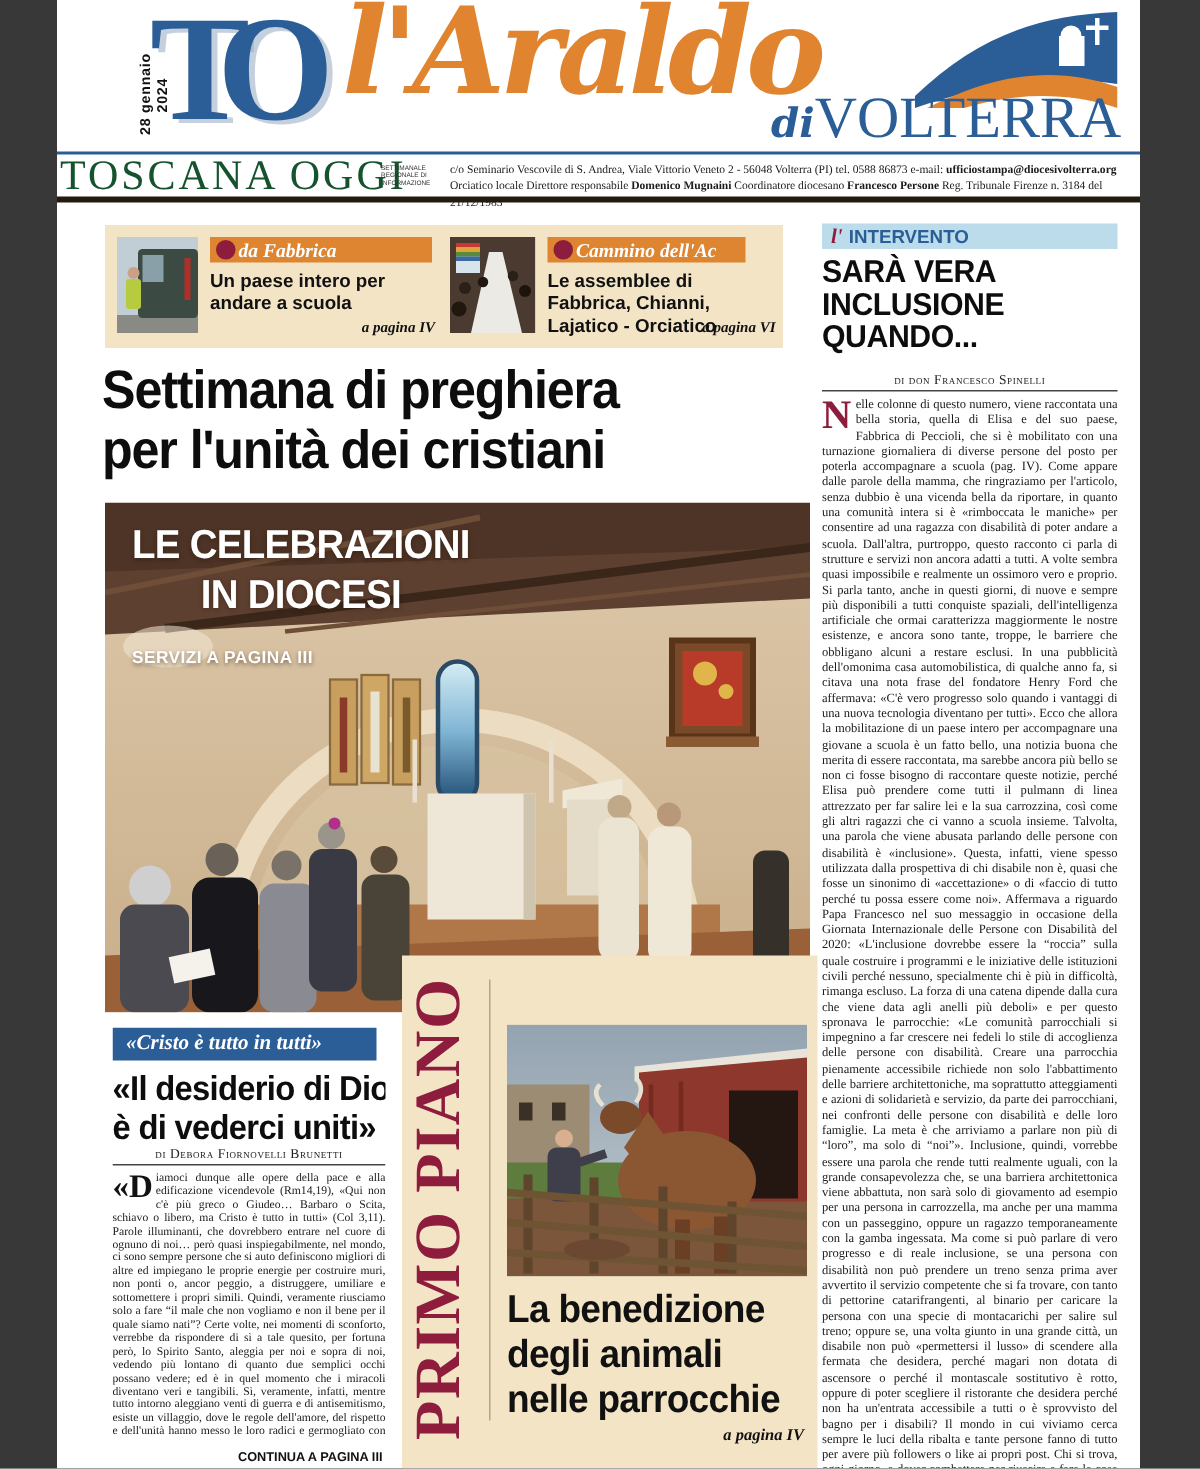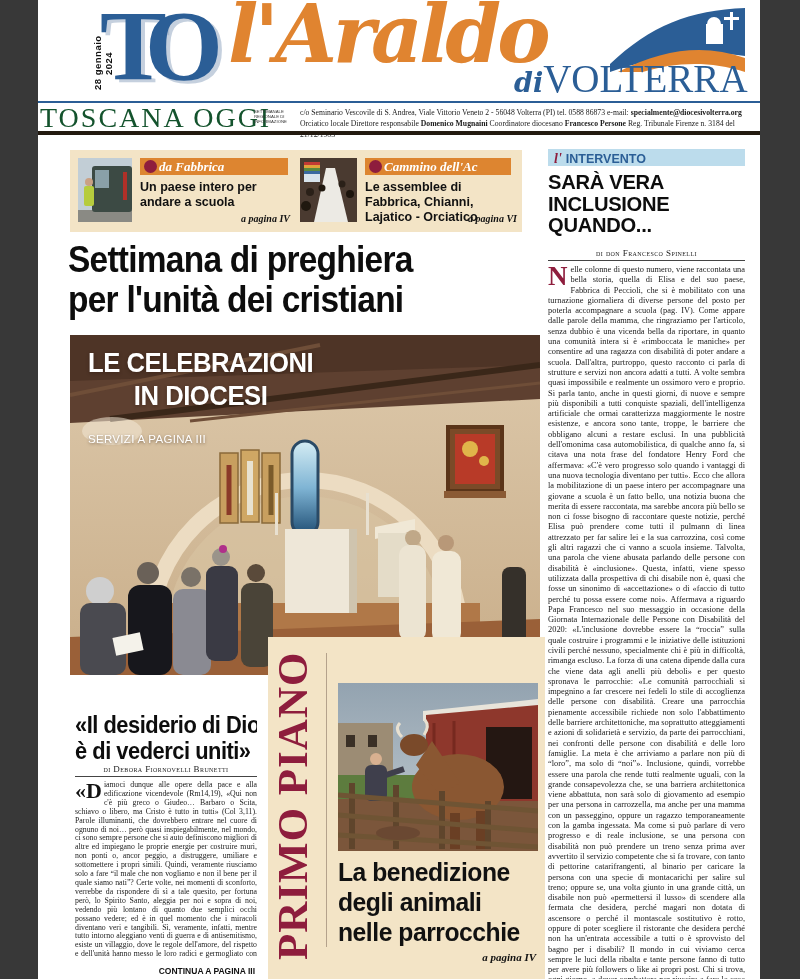--- a/index.html
+++ b/index.html
@@ -33,21 +33,21 @@
   .banner-dot{position:absolute;left:4px;top:2px;width:13px;height:13px;border-radius:50%;background:#8e1d3d;}
   .tz-title{font-family:"Liberation Sans",sans-serif;font-weight:bold;font-size:12.5px;line-height:15px;color:#111;}
   .tz-ref{font-style:italic;font-weight:bold;font-size:10px;color:#111;text-align:right;}
 
   
   .main-hl{left:30px;top:240px;width:500px;font-family:"Liberation Sans",sans-serif;font-weight:bold;
     font-size:36px;line-height:40px;color:#0d0d0d;letter-spacing:-.8px;transform:scaleX(.93);transform-origin:left top;}
   .main-photo{left:32px;top:335px;width:470px;height:340px;overflow:hidden;text-align:center;}
   .photo-title{left:18px;top:12px;color:#fff;font-family:"Liberation Sans",sans-serif;font-weight:bold;
     font-size:27px;line-height:33px;letter-spacing:-.5px;text-shadow:0 1px 4px rgba(40,20,10,.45);transform:scaleX(.95);transform-origin:left top;}
-  .photo-kicker{left:18px;top:98px;color:#fff;font-family:"Liberation Sans",sans-serif;font-weight:normal;
+  .photo-kicker{left:18px;top:98px;color:#fff;font-family:"Liberation Sans",sans-serif;font-weight:bold;
     font-size:11.5px;letter-spacing:.3px;text-shadow:0 1px 3px rgba(40,20,10,.5);}
 
   
   .pp-box{left:230px;top:637px;width:277px;height:342px;background:#f3e4c6;}
   .pp-label{left:0px;top:14px;height:310px;width:52px;writing-mode:vertical-rl;transform:rotate(180deg);
     font-family:"Liberation Serif",serif;font-weight:bold;font-size:43px;color:#8e1d3d;text-align:center;letter-spacing:1px;}
   .pp-vline{left:58px;top:16px;height:294px;width:1px;background:#b4a28c;}
   .pp-banner{left:66px;top:13px;width:205px;height:25px;font-size:16px;line-height:25px;padding-left:24px;}
   .pp-banner .banner-dot{width:16px;height:16px;top:4px;left:5px;}
   .pp-photo{left:70px;top:46px;width:200px;height:168px;overflow:hidden;}
@@ -101,21 +101,21 @@
     <rect x="114" y="15" width="15" height="3" fill="#ffffff"></rect>
   </svg>
   <div class="abs logo-divolterra">
     <span class="logo-di">di</span><span class="logo-city">VOLTERRA</span>
   </div>
 
   <div class="abs blue-line"></div>
   <div class="abs pub-name">TOSCANA OGGI</div>
   <div class="abs pub-tag">SETTIMANALE REGIONALE DI INFORMAZIONE</div>
   <div class="abs pub-addr">
-    <div><span>c/o Seminario Vescovile di S. Andrea, Viale Vittorio Veneto 2 - 56048 Volterra (PI) tel. 0588 86873 e-mail: </span><b>specialmente@diocesivolterra.org</b></div>
+    <div><span>c/o Seminario Vescovile di S. Andrea, Viale Vittorio Veneto 2 - 56048 Volterra (PI) tel. 0588 86873 e-mail: </span><b>ufficiostampa@diocesivolterra.org</b></div>
     <div><span>Orciatico locale Direttore responsabile </span><b>Domenico Mugnaini</b><span> Coordinatore diocesano </span><b>Francesco Persone</b><span> Reg. Tribunale Firenze n. 3184 del 21/12/1983</span></div>
   </div>
   <div class="abs dark-rule"></div>
 
   <div class="abs teaser-box">
 
     <div class="abs tz-photo" style="left:8px;">
       <svg width="54" height="64" viewBox="0 0 54 64">
         <rect width="54" height="64" fill="#c2ced6"></rect>
         <rect x="0" y="52" width="54" height="12" fill="#8a8a84"></rect>
@@ -142,21 +142,21 @@
         <rect x="4" y="10" width="16" height="3" fill="#5a8a3e"></rect>
         <rect x="4" y="13" width="16" height="3" fill="#3a6aa0"></rect>
         <polygon points="26,10 35,10 48,64 14,64" fill="#eceae4"></polygon>
         <circle cx="10" cy="34" r="4" fill="#2a2018"></circle>
         <circle cx="22" cy="30" r="3.5" fill="#20180f"></circle>
         <circle cx="42" cy="26" r="3.5" fill="#2a2018"></circle>
         <circle cx="50" cy="36" r="4" fill="#1c140c"></circle>
         <circle cx="6" cy="48" r="5" fill="#20180f"></circle>
       </svg>
     </div>
-    <div class="abs banner-orange" style="left:295px;top:8px;width:146px;">
+    <div class="abs banner-orange" style="left:295px;top:8px;width:132px;">
       <span class="banner-dot"></span>
       <span>Cammino dell'Ac</span>
     </div>
     <div class="abs tz-title" style="left:295px;top:30px;width:152px;">Le assemblee di Fabbrica, Chianni, Lajatico - Orciatico</div>
     <div class="abs tz-ref" style="left:295px;top:63px;width:152px;">a pagina VI</div>
   </div>
 
   <div class="abs main-hl">
     <div>Settimana di preghiera</div>
     <div>per l'unità dei cristiani</div>
@@ -291,20 +291,21 @@
     </div>
     <div class="abs pp-hl">
       <div>La benedizione</div>
       <div>degli animali</div>
       <div>nelle parrocchie</div>
     </div>
     <div class="abs pp-ref">a pagina IV</div>
   </div>
 
   <div class="abs la">
+    <div class="la-banner">«Cristo è tutto in tutti»</div>
     <div class="la-hl">
       <div>«Il desiderio di Dio</div>
       <div>è di vederci uniti»</div>
     </div>
     <div class="la-byline byline">di Debora Fiornovelli Brunetti</div>
     <div class="la-rule"></div>
     <div class="la-body">
       <span class="la-drop">«D</span><span>iamoci dunque alle opere della pace e alla edificazione vicendevole (Rm14,19), «Qui non c'è più greco o Giudeo… Barbaro o Scita, schiavo o libero, ma Cristo è tutto in tutti» (Col 3,11). Parole illuminanti, che dovrebbero entrare nel cuore di ognuno di noi… però quasi inspiegabilmente, nel mondo, ci sono sempre persone che si auto definiscono migliori di altre ed impiegano le proprie energie per costruire muri, non ponti o, ancor peggio, a distruggere, umiliare e sottomettere i propri simili. Quindi, veramente riusciamo solo a fare “il male che non vogliamo e non il bene per il quale siamo nati”? Certe volte, nei momenti di sconforto, verrebbe da rispondere di sì a tale quesito, per fortuna però, lo Spirito Santo, aleggia per noi e sopra di noi, vedendo più lontano di quanto due semplici occhi possano vedere; ed è in quel momento che i miracoli diventano veri e tangibili. Sì, veramente, infatti, mentre tutto intorno aleggiano venti di guerra e di antisemitismo, esiste un villaggio, dove le regole dell'amore, del rispetto e dell'unità hanno messo le loro radici e germogliato con forza.</span>
     </div>
     <div class="la-cont">CONTINUA A PAGINA III</div>

